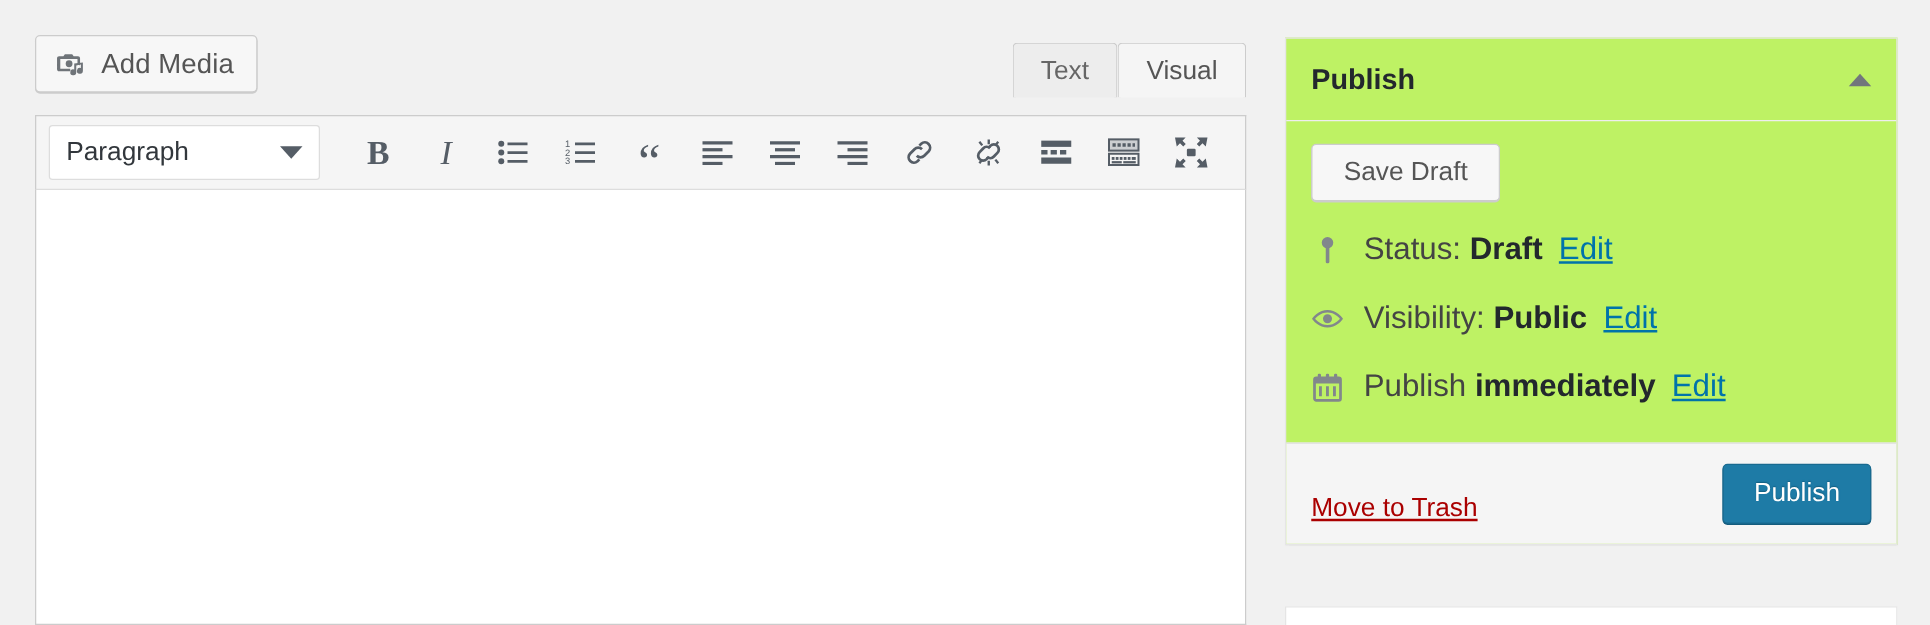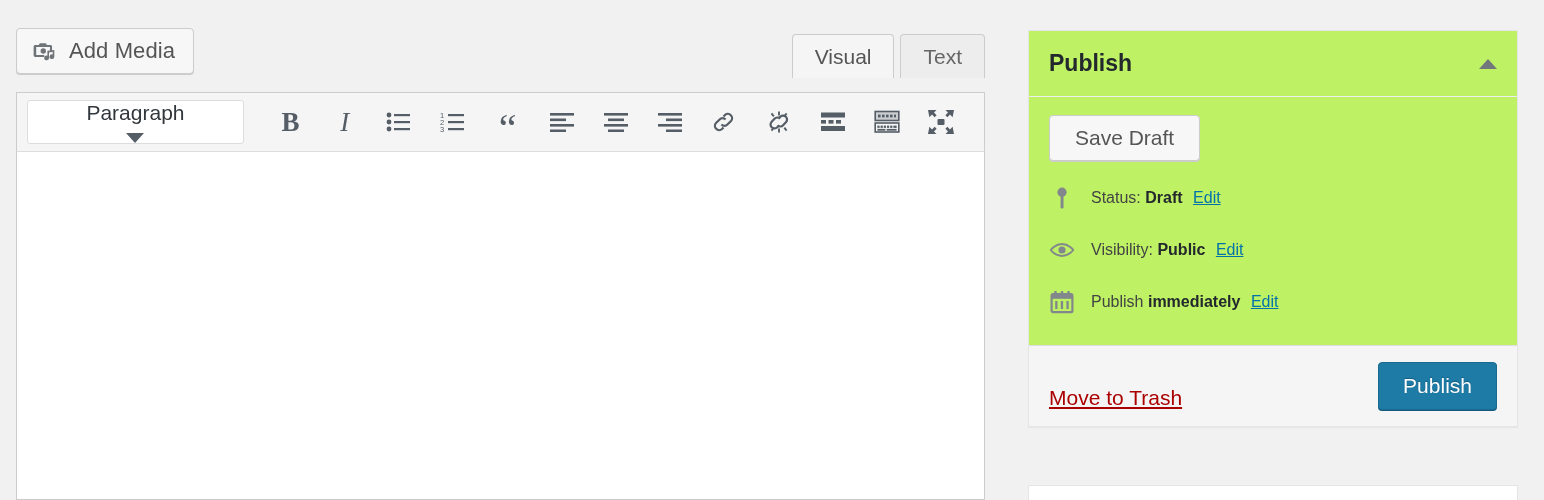--- a/index.html
+++ b/index.html
@@ -12,21 +12,21 @@
     background: #f1f1f1;
     font-family: "Liberation Sans", sans-serif;
     color: #32373c;
     overflow: hidden;
     position: relative;
   }
 
   
   #editor-column {
     position: absolute;
-    left: 16px;
+    left: 28px;
     top: 0;
     width: 969px;
     height: 500px;
   }
 
   #editor-toolbar-top {
     position: absolute;
     left: 0;
     top: 28px;
     height: 46px;
@@ -110,21 +110,20 @@
     width: 231px;
     height: 44px;
     background: #fff;
     border: 1px solid #ddd;
     border-radius: 3px;
     display: flex;
     align-items: center;
     padding: 0 13px;
     cursor: pointer;
     margin-right: 28px;
-    flex-direction: column;
   }
   .format-select .sel-label {
     flex: 1;
     font-size: 21px;
     color: #32373c;
   }
   .caret-down {
     width: 0; height: 0;
     border-left: 9px solid transparent;
     border-right: 9px solid transparent;
@@ -215,21 +214,21 @@
     cursor: pointer;
     display: flex;
     align-items: center;
   }
 
   .status-row {
     display: flex;
     align-items: center;
     gap: 16px;
     margin-bottom: 26px;
-    font-size: 16px;
+    font-size: 25px;
     color: #444;
     text-align: center;
   }
   .status-row:last-child { margin-bottom: 10px; }
   .status-icon {
     width: 26px;
     height: 26px;
     display: flex;
     align-items: center;
     justify-content: center;
@@ -298,22 +297,22 @@
         <svg class="icon-add-media" viewBox="0 0 24 24" fill="#6f7479">
           <path d="M3 6.5h3.2l1.1-1.6h5.4l1.1 1.6H17c.85 0 1.5.65 1.5 1.5v5.2a4.6 4.6 0 0 0-1.9-.9V8.4H3.9v7.2h7.3c.02.68.17 1.31.43 1.9H3c-.85 0-1.5-.65-1.5-1.5V8c0-.85.65-1.5 1.5-1.5z"></path>
           <circle cx="10.4" cy="12" r="2.5"></circle>
           <path d="M20.6 11.1v6.15a2.2 2.2 0 1 1-1.5-2.08V12.6l-3.4.75v5.0a2.2 2.2 0 1 1-1.5-2.08v-4.42z"></path>
         </svg>
       </span>
       <span class="label">Add Media</span>
     </div>
 
     <div class="editor-tabs">
+      <div class="editor-tab inactive">Text</div>
       <div class="editor-tab active">Visual</div>
-      <div class="editor-tab inactive">Text</div>
     </div>
   </div>
 
   <div id="format-toolbar">
 
     <div class="format-select">
       <span class="sel-label">Paragraph</span>
       <span class="caret-down"></span>
     </div>
 

